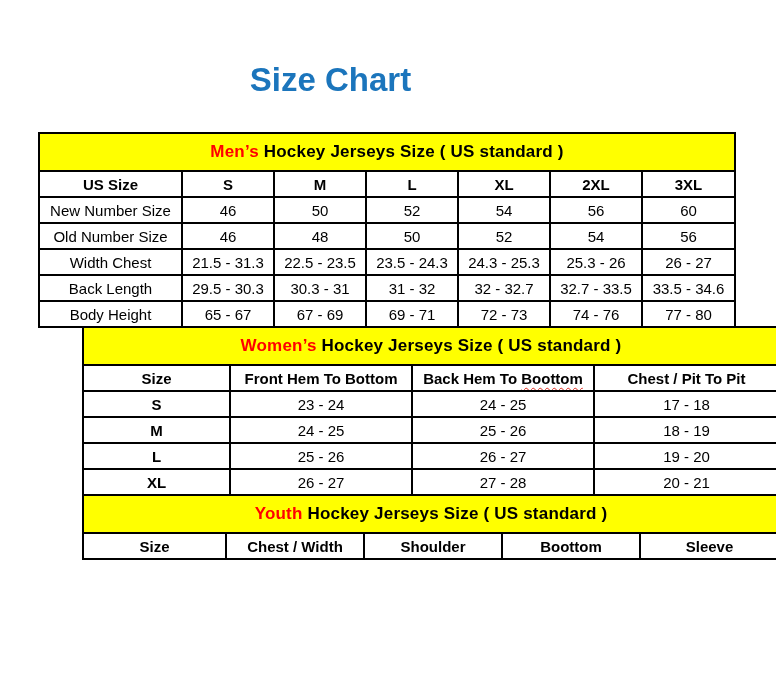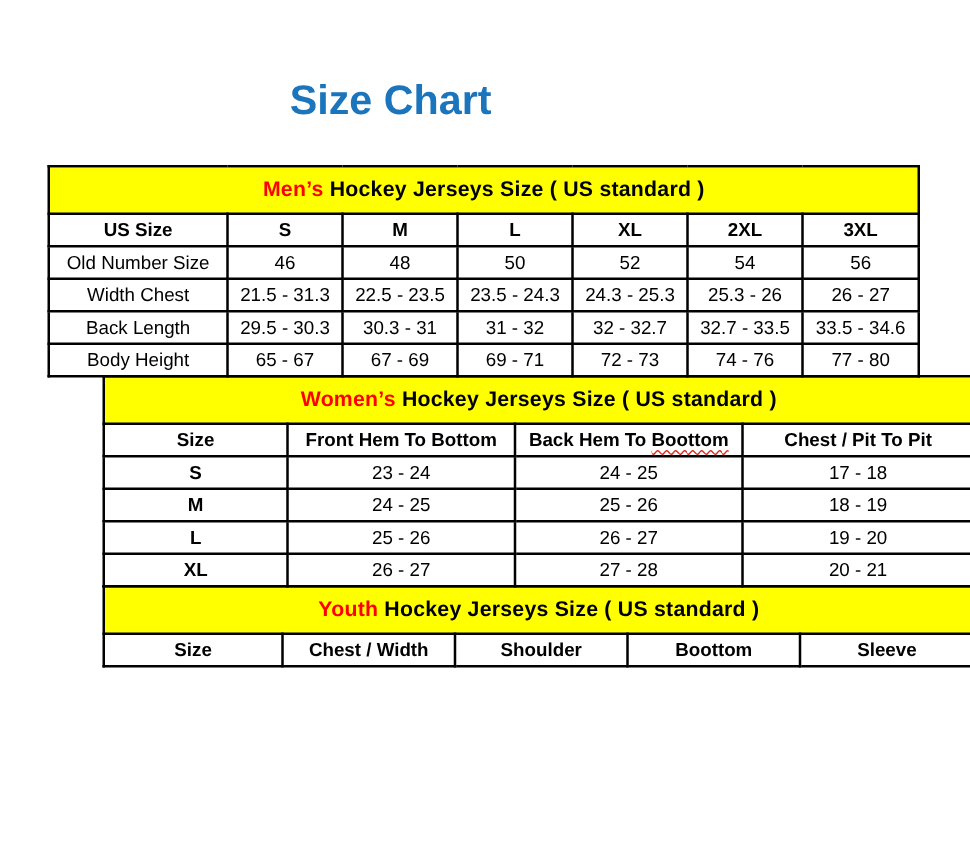--- a/index.html
+++ b/index.html
@@ -2,21 +2,21 @@
 <html><head>
 <meta charset="utf-8">
 <style>
   html, body {
     margin: 0; padding: 0;
     width: 776px; height: 692px;
     background: #ffffff;
     overflow: hidden;
     font-family: "Liberation Sans", sans-serif;
   }
-  .page { position: relative; width: 625px; height: 692px; }
+  .page { position: relative; width: 625px; height: 692px; padding-left: 18px; }
   .title {
     margin: 0;
     padding-top: 60px;
     text-align: center;
     font-family: "Liberation Sans", sans-serif;
     font-weight: 700;
     font-size: 33px;
     line-height: 40px;
     color: #1b75bc;
   }
@@ -80,20 +80,29 @@
         <td colspan="7"><span class="accent">Men’s</span><span> Hockey Jerseys Size ( US standard )</span></td>
       </tr>
       <tr class="hdr">
         <th>US Size</th>
         <th>S</th>
         <th>M</th>
         <th>L</th>
         <th>XL</th>
         <th>2XL</th>
         <th>3XL</th>
+      </tr>
+      <tr class="row">
+        <td>New Number Size</td>
+        <td>46</td>
+        <td>50</td>
+        <td>52</td>
+        <td>54</td>
+        <td>56</td>
+        <td>60</td>
       </tr>
       <tr class="row">
         <td>Old Number Size</td>
         <td>46</td>
         <td>48</td>
         <td>50</td>
         <td>52</td>
         <td>54</td>
         <td>56</td>
       </tr>

